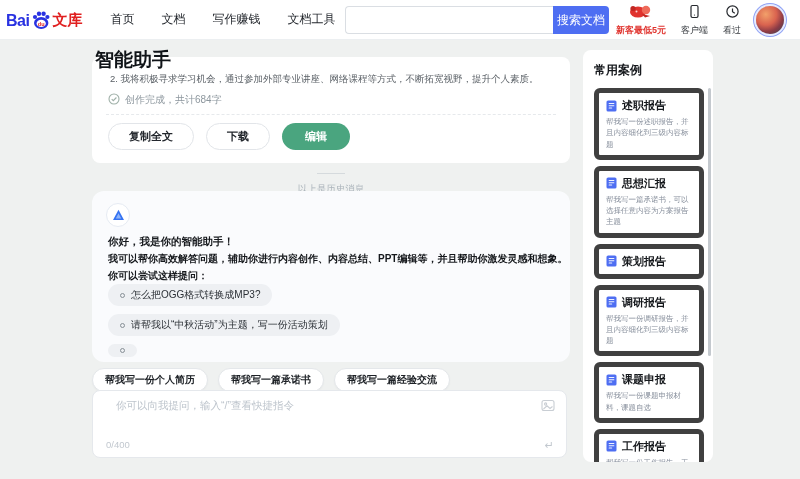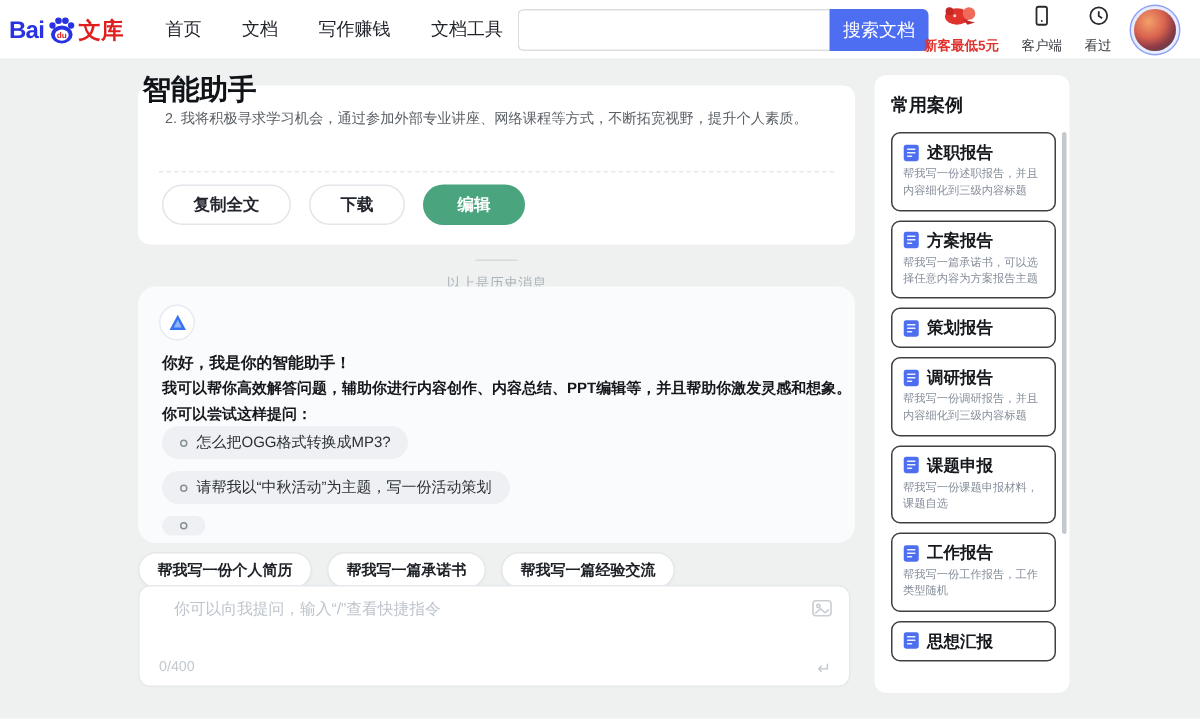--- a/index.html
+++ b/index.html
@@ -13,21 +13,21 @@
   .logo { display:flex; align-items:flex-end; cursor:pointer; }
   .logo .bai { color:#2932e1; font-weight:bold; font-size:16px; letter-spacing:-.5px; }
   .logo .paw { margin:0 1px 0 2px; display:inline-flex; }
   .logo .wenku { color:#e02020; font-weight:bold; font-size:15px; }
   .nav-list { display:flex; gap:27px; margin-left:28px; }
   .nav-item { font-size:12px; color:#1f2329; font-weight:500; cursor:pointer; white-space:nowrap; }
   .search-group { position:absolute; left:345px; top:6px; display:flex; }
   .search-input { width:208px; height:28px; border:1px solid #dadee3; border-right:none;
                   border-radius:4px 0 0 4px; padding:0 10px; font-size:11px; outline:none; color:#333;
                   font-family:inherit; }
-  .search-btn { width:66px; height:28px; background:#4e6ef2; color:#fff; border:none;
+  .search-btn { width:56px; height:28px; background:#4e6ef2; color:#fff; border:none;
                 border-radius:0 4px 4px 0; font-size:12px; font-weight:500; cursor:pointer; font-family:inherit; }
   .nav-right { position:absolute; right:16px; top:0; height:40px; display:flex; align-items:center; gap:15px; }
   .nav-entry { display:flex; flex-direction:column; align-items:center; cursor:pointer; }
   .nav-entry .entry-label { font-size:9px; color:#33373c; margin-top:1px; white-space:nowrap; }
   .promo-label { font-size:9px; font-weight:bold; color:#e0332e !important; }
   .avatar { width:28px; height:28px; border-radius:50%; cursor:pointer;
             background:radial-gradient(circle at 35% 30%, #f2a06a 0%, #d9634f 40%, #8c3b46 65%, #2c4450 100%);
             box-shadow:0 0 0 2px #e7ecff, 0 0 0 3px #8fa2f5; }
 
   
@@ -78,22 +78,22 @@
                        resize:none; outline:none; font-size:10.5px; color:#333; font-family:inherit; background:transparent; }
   .composer textarea::placeholder { color:#bdc4cc; }
   .image-icon { position:absolute; right:11px; top:8px; cursor:pointer; display:flex; }
   .char-counter { position:absolute; left:13px; bottom:7px; font-size:9.5px; color:#c2c8cf; }
   .enter-icon { position:absolute; right:12px; bottom:5px; font-size:11px; color:#c2c8cf; cursor:pointer; }
 
   
   .sidebar { position:absolute; left:583px; top:50px; width:130px; height:412px; background:#fff;
              border-radius:8px; padding:12px 9px 6px 11px; overflow:hidden; }
   .sidebar-title { font-size:12px; font-weight:bold; color:#15181c; margin-bottom:9px; }
-  .case-card { border:1px solid #404040; border-radius:6px; padding:5px 7px; margin-bottom:6px;
-               background:#fff; cursor:pointer;font-family:Liberation Mono, monospace; }
+  .case-card { border:5px solid #404040; border-radius:6px; padding:5px 7px; margin-bottom:6px;
+               background:#fff; cursor:pointer; }
   .case-head { display:flex; align-items:center; gap:5px; }
   .case-title { font-size:11px; font-weight:bold; color:#15181c; }
   .case-desc { font-size:7.5px; color:#868e9b; margin-top:3px; line-height:1.5; }
   .sidebar-scrollbar { position:absolute; right:2px; top:38px; width:3px; height:268px;
                        background:#c4c9ce; border-radius:2px; cursor:grab; }
 </style>
 </head>
 <body>
 
 <div class="screen">
@@ -161,20 +161,29 @@
         <span class="entry-label">看过</span>
       </div>
       <div class="avatar"></div>
     </div>
   </div>
 
   <div class="page-title">智能助手</div>
 
   <div class="history-card">
     <div class="faded-text">2. 我将积极寻求学习机会，通过参加外部专业讲座、网络课程等方式，不断拓宽视野，提升个人素质。</div>
+    <div class="status-row">
+      <span>
+        <svg width="12" height="12" viewBox="0 0 12 12" fill="none" stroke="#9fb0a8" stroke-width="1.1">
+          <circle cx="6" cy="6" r="5"></circle>
+          <path d="M3.7 6.1 L5.3 7.7 L8.4 4.5"></path>
+        </svg>
+      </span>
+      <span>创作完成，共计684字</span>
+    </div>
     <div class="dotted-sep"></div>
     <div class="btn-row">
       <button class="pill-btn">复制全文</button>
       <button class="pill-btn">下载</button>
       <button class="pill-btn green">编辑</button>
     </div>
   </div>
 
   <div class="history-divider">
     <span class="line"></span>
@@ -247,21 +256,21 @@
   </div>
 
   <div class="case-card">
     <div class="case-head">
       <svg width="11" height="12" viewBox="0 0 11 12">
         <rect x="0.5" y="0.5" width="10" height="11" rx="1.6" fill="#4e6ef2"></rect>
         <rect x="2.6" y="3" width="5.8" height="1" rx=".5" fill="#fff" opacity=".9"></rect>
         <rect x="2.6" y="5.3" width="5.8" height="1" rx=".5" fill="#fff" opacity=".9"></rect>
         <rect x="2.6" y="7.6" width="3.6" height="1" rx=".5" fill="#fff" opacity=".9"></rect>
       </svg>
-      <span class="case-title">方案报告</span>
+      <span class="case-title">思想汇报</span>
     </div>
     <div class="case-desc">帮我写一篇承诺书，可以选择任意内容为方案报告主题</div>
   </div>
 
   <div class="case-card">
     <div class="case-head">
       <svg width="11" height="12" viewBox="0 0 11 12">
         <rect x="0.5" y="0.5" width="10" height="11" rx="1.6" fill="#4e6ef2"></rect>
         <rect x="2.6" y="3" width="5.8" height="1" rx=".5" fill="#fff" opacity=".9"></rect>
         <rect x="2.6" y="5.3" width="5.8" height="1" rx=".5" fill="#fff" opacity=".9"></rect>

